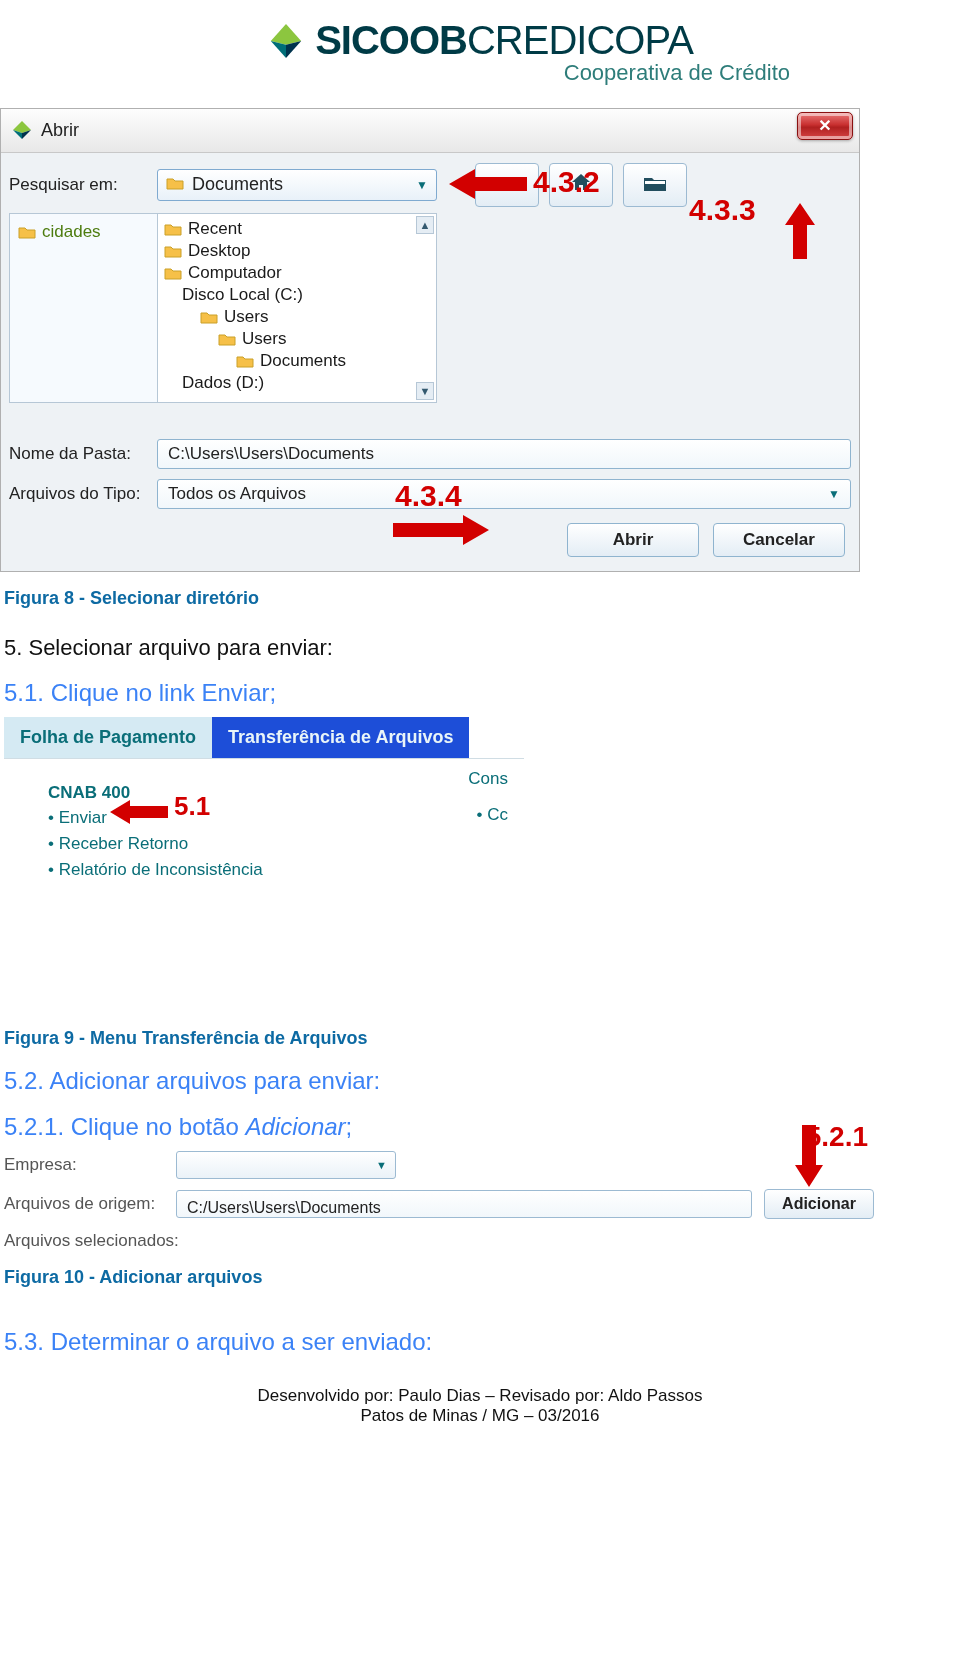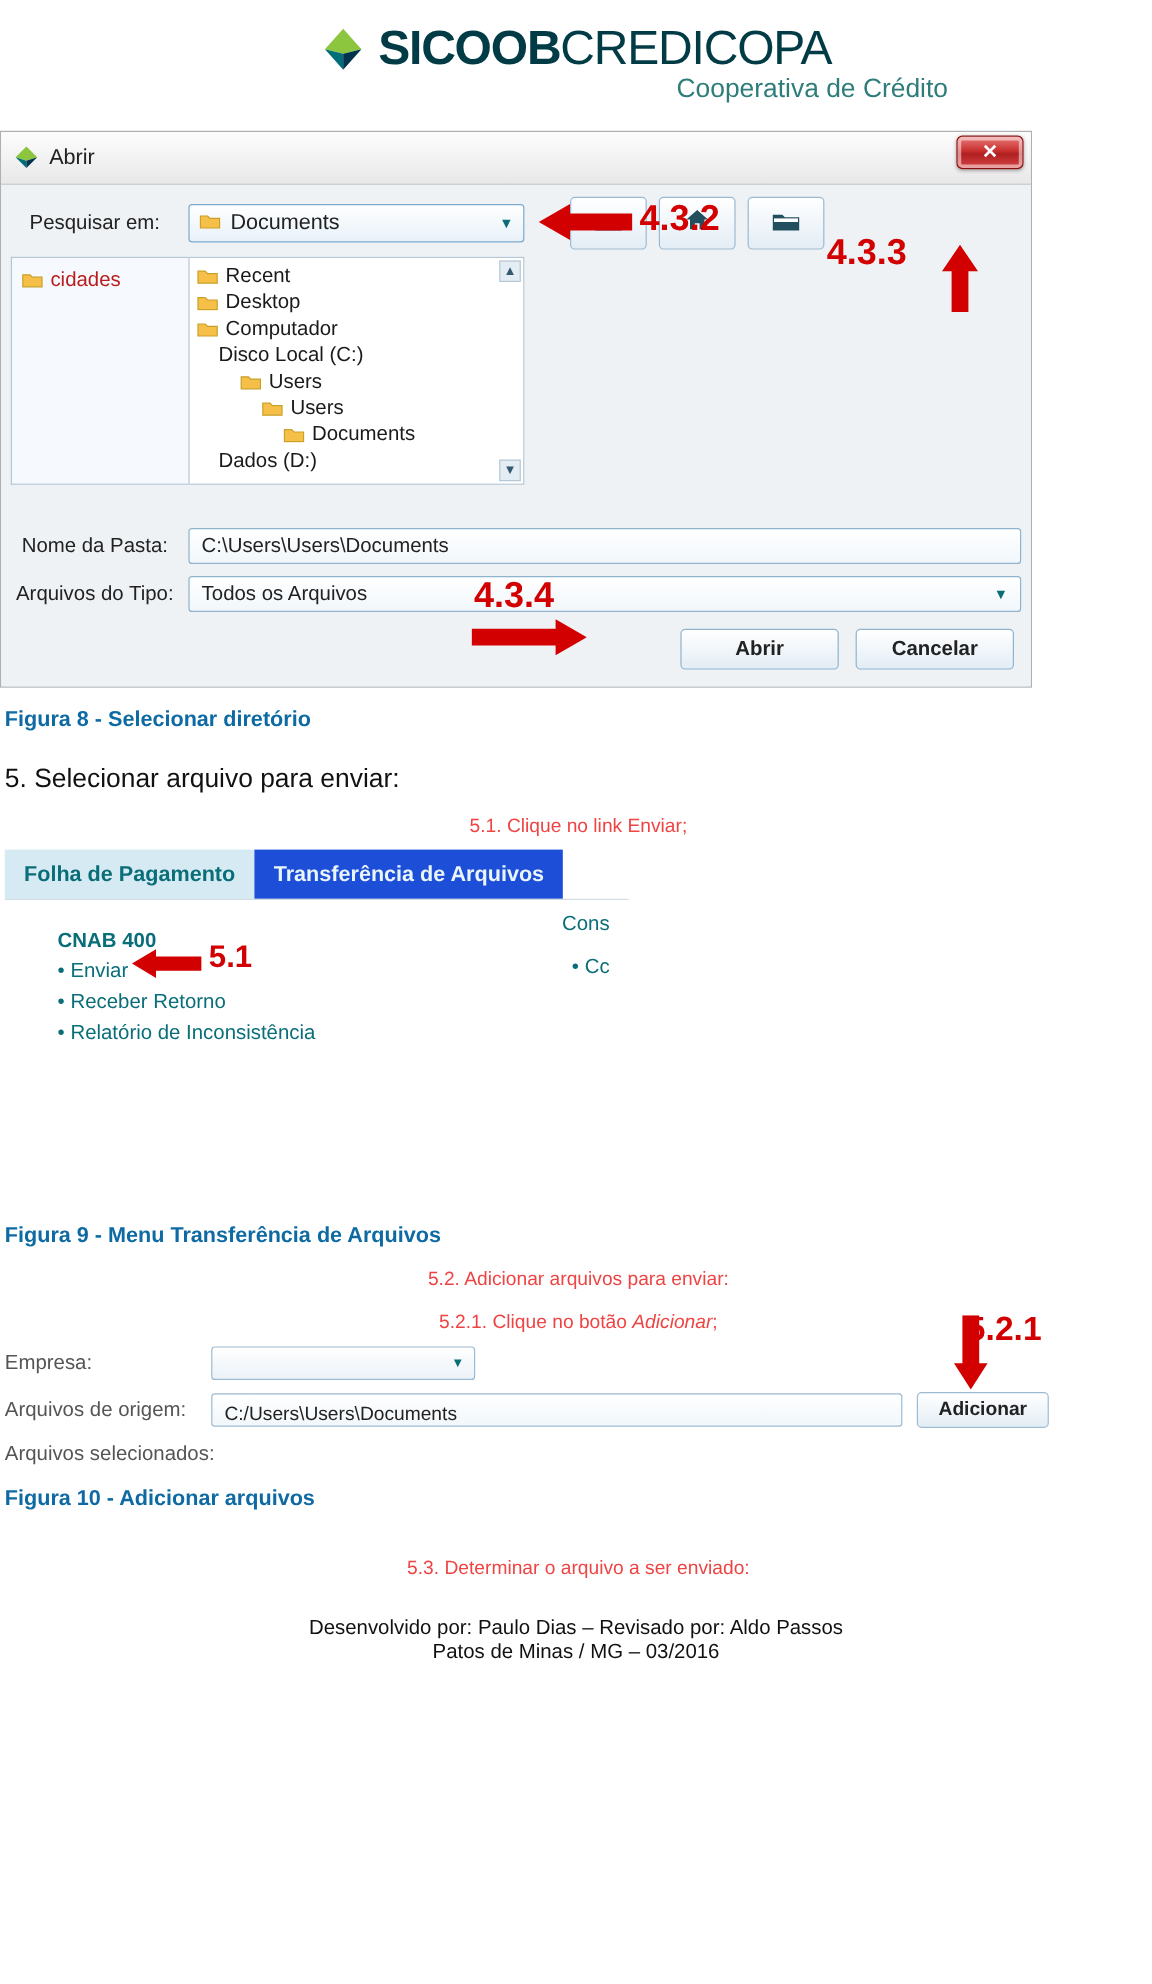--- a/index.html
+++ b/index.html
@@ -23,21 +23,20 @@
   .logo-sub { font-size: 22px; color: #2e7d7a; font-weight: 400; text-align: right; margin-right: 170px; margin-top: -4px; }
   
   .filedialog {
     border: 1px solid #b0b0b0;
     margin: 18px 0 0 0;
     width: 860px;
     background: #f1f5f8;
     position: relative;
     font-size: 18px;
     color: #222;
-    text-align: center;
   }
   .fd-titlebar {
     height: 44px;
     background: linear-gradient(#fdfdfd,#e8e8e8);
     border-bottom: 1px solid #c8c8c8;
     display: flex; align-items: center;
     padding: 0 10px;
     position: relative;
   }
   .fd-titlebar .miniicon { width: 22px; height: 22px; margin-right: 8px; }
@@ -75,21 +74,21 @@
     color: #1d4a5a; font-size: 22px;
   }
   .fd-toolbar { display: flex; gap: 10px; margin-left: 30px; }
   .fd-split { display: flex; gap: 0; margin-top: 6px; align-items: flex-start; }
   .fd-side {
     width: 148px; height: 190px;
     border: 1px solid #b6c7d6; border-right: none;
     background: #f6fafe;
     padding: 6px 6px;
   }
-  .fd-side-item { display: flex; align-items: center; gap: 6px; font-size: 17px; color: #b91c1c; padding: 2px 2px; }
+  .fd-side-item { display: flex; align-items: center; gap: 6px; font-size: 17px; color: #4d7c0f; padding: 2px 2px; }
   .folder-ic { width: 18px; height: 14px; }
   .fd-tree {
     width: 280px; height: 190px;
     border: 1px solid #b6c7d6;
     background: #ffffff;
     padding: 4px 6px;
     overflow: hidden;
     position: relative;
   }
   .fd-tree .sb-up, .fd-tree .sb-dn {
@@ -128,21 +127,21 @@
     display: flex; align-items: center; justify-content: center;
     font-size: 17px; font-weight: 600; color: #222;
   }
   
   .redlabel { position: absolute; color: #d20000; font-weight: 700; font-size: 30px; }
   .arrow-l, .arrow-r, .arrow-u, .arrow-d { position: absolute; }
   .arrow-l svg, .arrow-r svg, .arrow-u svg, .arrow-d svg { display:block; }
   
   .caption { color: #0d6aa3; font-size: 18px; font-weight: 600; margin: 16px 0 0 4px; }
   .body-step { font-size: 22px; color: #111; margin: 26px 0 0 4px; }
-  .body-sub { font-size: 16px; color: #ef4444; margin: 18px 0 0 4px; text-align: center; }
+  .body-sub { font-size: 24px; color: #3b82f6; margin: 18px 0 0 4px; }
   .italic { font-style: italic; }
   
   .tabs-shot {
     width: 520px; margin: 10px 0 0 4px; background: #fff; position: relative;
   }
   .tabs-bar { display: flex; }
   .tab {
     padding: 10px 16px; font-size: 18px; font-weight: 700;
   }
   .tab-inactive { background: #d5eaf3; color: #0a6e78; }

